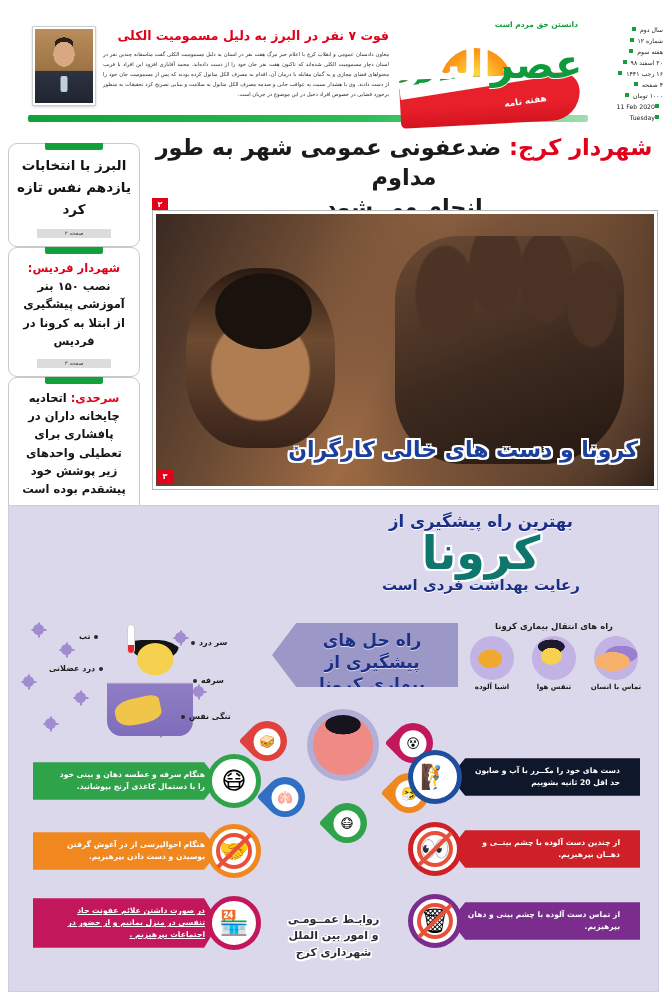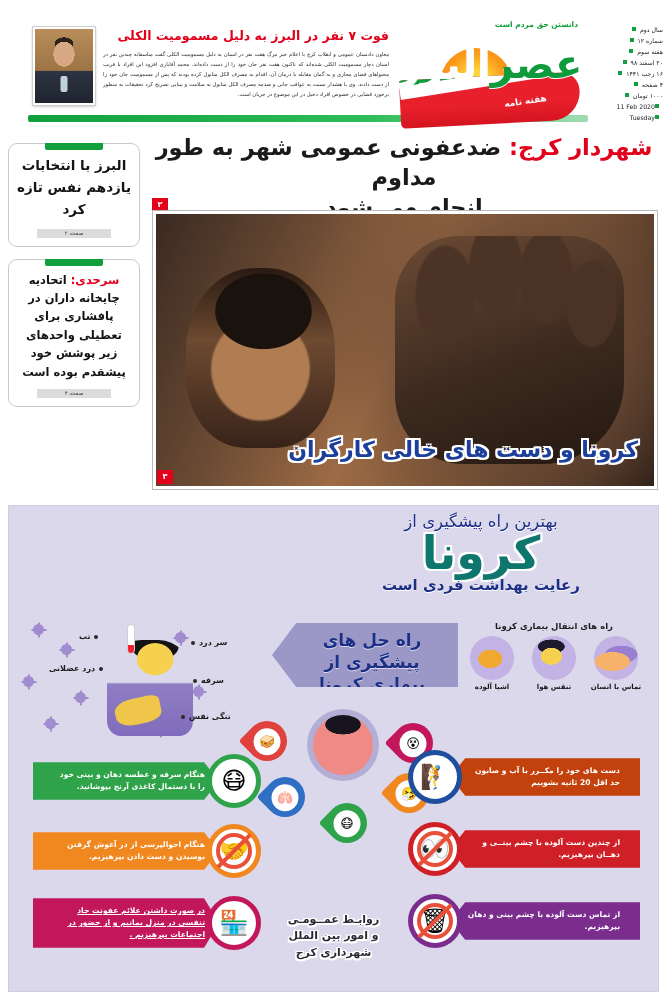--- a/index.html
+++ b/index.html
@@ -94,21 +94,21 @@
   .pg-badge {
     position:absolute; width:16px; height:14px; background:#e2001a; color:#fff;
     font-size:8px; font-weight:bold; text-align:center; line-height:14px;
   }
   #badge-lead { left:152px; top:198px; }
 
   
   .sidebar { position:absolute; left:8px; top:143px; width:132px; }
   .side-card {
     position:relative; border:1px solid #c9c9c9; border-radius:9px;
-    background:#fff; padding:11px 7px 12px 7px; margin-bottom:12px; text-align:center;
+    background:#fff; padding:11px 7px 12px 7px; text-align:center;
   }
   .side-card .cap {
     position:absolute; left:50%; top:-1px; transform:translateX(-50%);
     width:58px; height:7px; background:#12a03c; border-radius:0 0 2px 2px;
   }
   .side-title { font-size:13.5px; font-weight:bold; color:#141414; line-height:1.62; }
   .side-title .lbl-red { color:#e2001a; }
   .side-foot {
     margin:8px auto -4px auto; width:74px; height:9px; background:#dcdcdc;
     font-size:5.5px; color:#444; line-height:9px; text-align:center;
@@ -153,21 +153,21 @@
     white-space:nowrap;
   }
   #badge-photo { left:157px; top:470px; }
 
   
   .info {
     position:absolute; left:8px; top:505px; width:651px; height:487px;
     background:#dcd8ec; border:1px solid #cfcbe2; overflow:hidden;
   }
   .info-head { position:absolute; right:12px; top:6px; width:330px; text-align:center; }
-  .ih-l1 { font-size:16.5px; font-weight:normal; color:#1c2f86; line-height:1.2;
+  .ih-l1 { font-size:16.5px; font-weight:bold; color:#1c2f86; line-height:1.2;
            text-shadow: 0 1px 0 #fff; }
   .ih-big { font-size:46px; font-weight:bold; color:#0f766e; line-height:.94;
             text-shadow: -2px 0 #fff,2px 0 #fff,0 -2px #fff,0 2px #fff,
                          -2px -2px #fff,2px 2px #fff,-2px 2px #fff,2px -2px #fff; }
   .ih-l3 { font-size:15px; font-weight:bold; color:#1c2f86; line-height:1.25;
            text-shadow: 0 1px 0 #fff; margin-top:1px; }
 
   
   .symptoms { position:absolute; left:6px; top:112px; width:242px; height:125px; }
   .sym-person {
@@ -283,21 +283,21 @@
     color:#fff; font-size:7.6px; font-weight:bold; line-height:1.55;
     padding:7px 14px 7px 23px; margin-right:-12px; min-height:30px;
     display:flex; align-items:center; text-align:right;
   }
   .tip.left .tip-text { clip-path: polygon(0 0, 92% 0, 100% 50%, 92% 100%, 0 100%); }
   .tip.right .tip-text{ clip-path: polygon(0 0, 92% 0, 100% 50%, 92% 100%, 0 100%); }
 
   .tip-green  .tip-icon{ border-color:#2fa34a; } .tip-green  .tip-text{ background:#2fa34a; }
   .tip-orange .tip-icon{ border-color:#f0871f; } .tip-orange .tip-text{ background:#f0871f; }
   .tip-crimson .tip-icon{ border-color:#c2185b; } .tip-crimson .tip-text{ background:#c2185b;text-decoration:underline; }
-  .tip-blue   .tip-icon{ border-color:#1f4e9c; } .tip-blue   .tip-text{ background:#c2410c; }
+  .tip-blue   .tip-icon{ border-color:#1f4e9c; } .tip-blue   .tip-text{ background:#0f172a; }
   .tip-red    .tip-icon{ border-color:#cf2027; } .tip-red    .tip-text{ background:#cf2027; }
   .tip-purple .tip-icon{ border-color:#7b2d8e; } .tip-purple .tip-text{ background:#7b2d8e; }
 
   #tip-1 { left:24px; top:248px; width:228px; }
   #tip-2 { left:24px; top:318px; width:228px; }
   #tip-3 { left:24px; top:390px; width:228px; }
   #tip-4 { right:18px; top:244px; width:232px; flex-direction:row-reverse; }
   #tip-5 { right:18px; top:316px; width:232px; flex-direction:row-reverse; }
   #tip-6 { right:18px; top:388px; width:232px; flex-direction:row-reverse; }
   .tip.right .tip-text {
@@ -362,20 +362,28 @@
     <span>انجام می شود</span>
   </h1>
   <div class="pg-badge" id="badge-lead">۲</div>
 
   <aside class="sidebar">
     <div class="side-card c1">
       <span class="cap"></span>
       <div class="side-title">البرز با انتخابات یازدهم نفس تازه کرد</div>
       <div class="side-foot">صفحه ۲</div>
     </div>
+    <div class="side-card c2">
+      <span class="cap"></span>
+      <div class="side-title">
+        <span class="lbl-red">شهردار فردیس:</span>
+        <span>نصب ۱۵۰ بنر آموزشی پیشگیری از ابتلا به کرونا در فردیس</span>
+      </div>
+      <div class="side-foot">صفحه ۳</div>
+    </div>
     <div class="side-card c3">
       <span class="cap"></span>
       <div class="side-title">
         <span class="lbl-red">سرحدی:</span>
         <span>اتحادیه چایخانه داران در پافشاری برای تعطیلی واحدهای زیر پوشش خود پیشقدم بوده است</span>
       </div>
       <div class="side-foot">صفحه ۴</div>
     </div>
   </aside>
 

